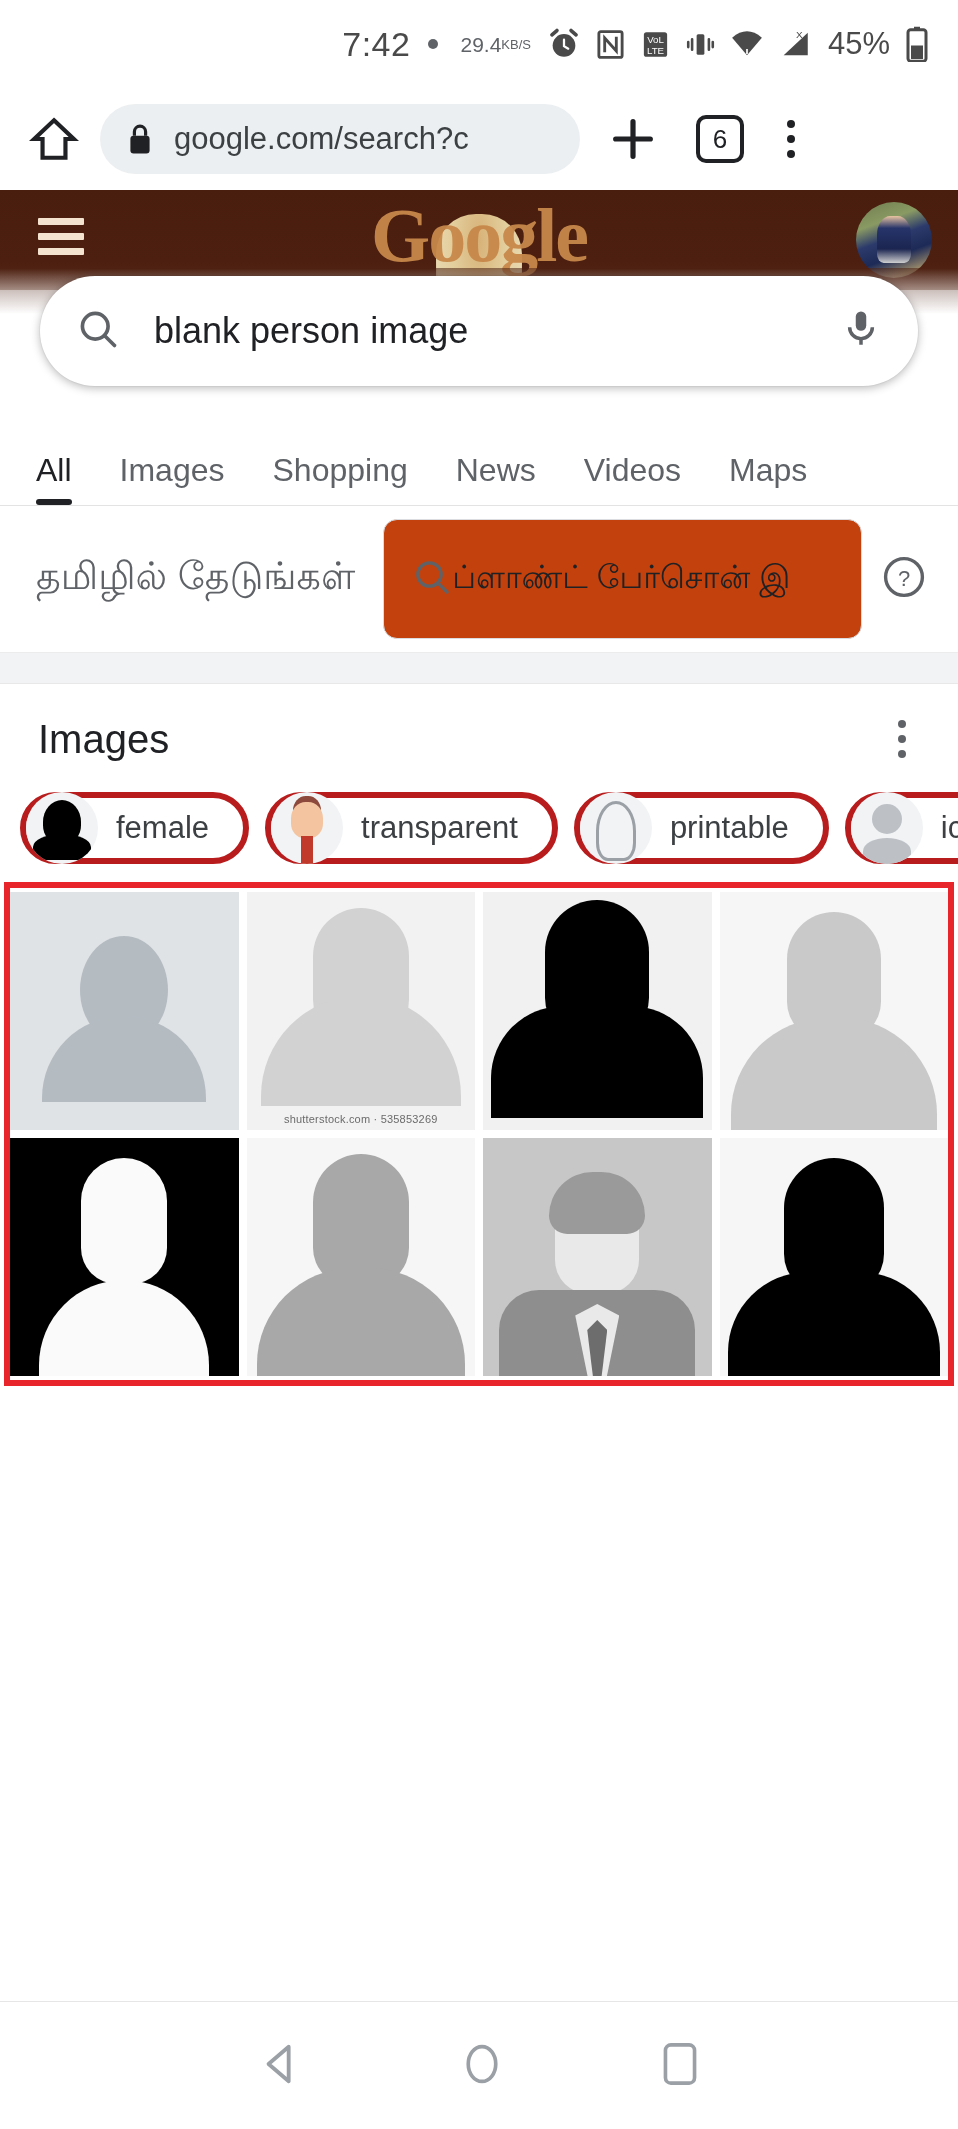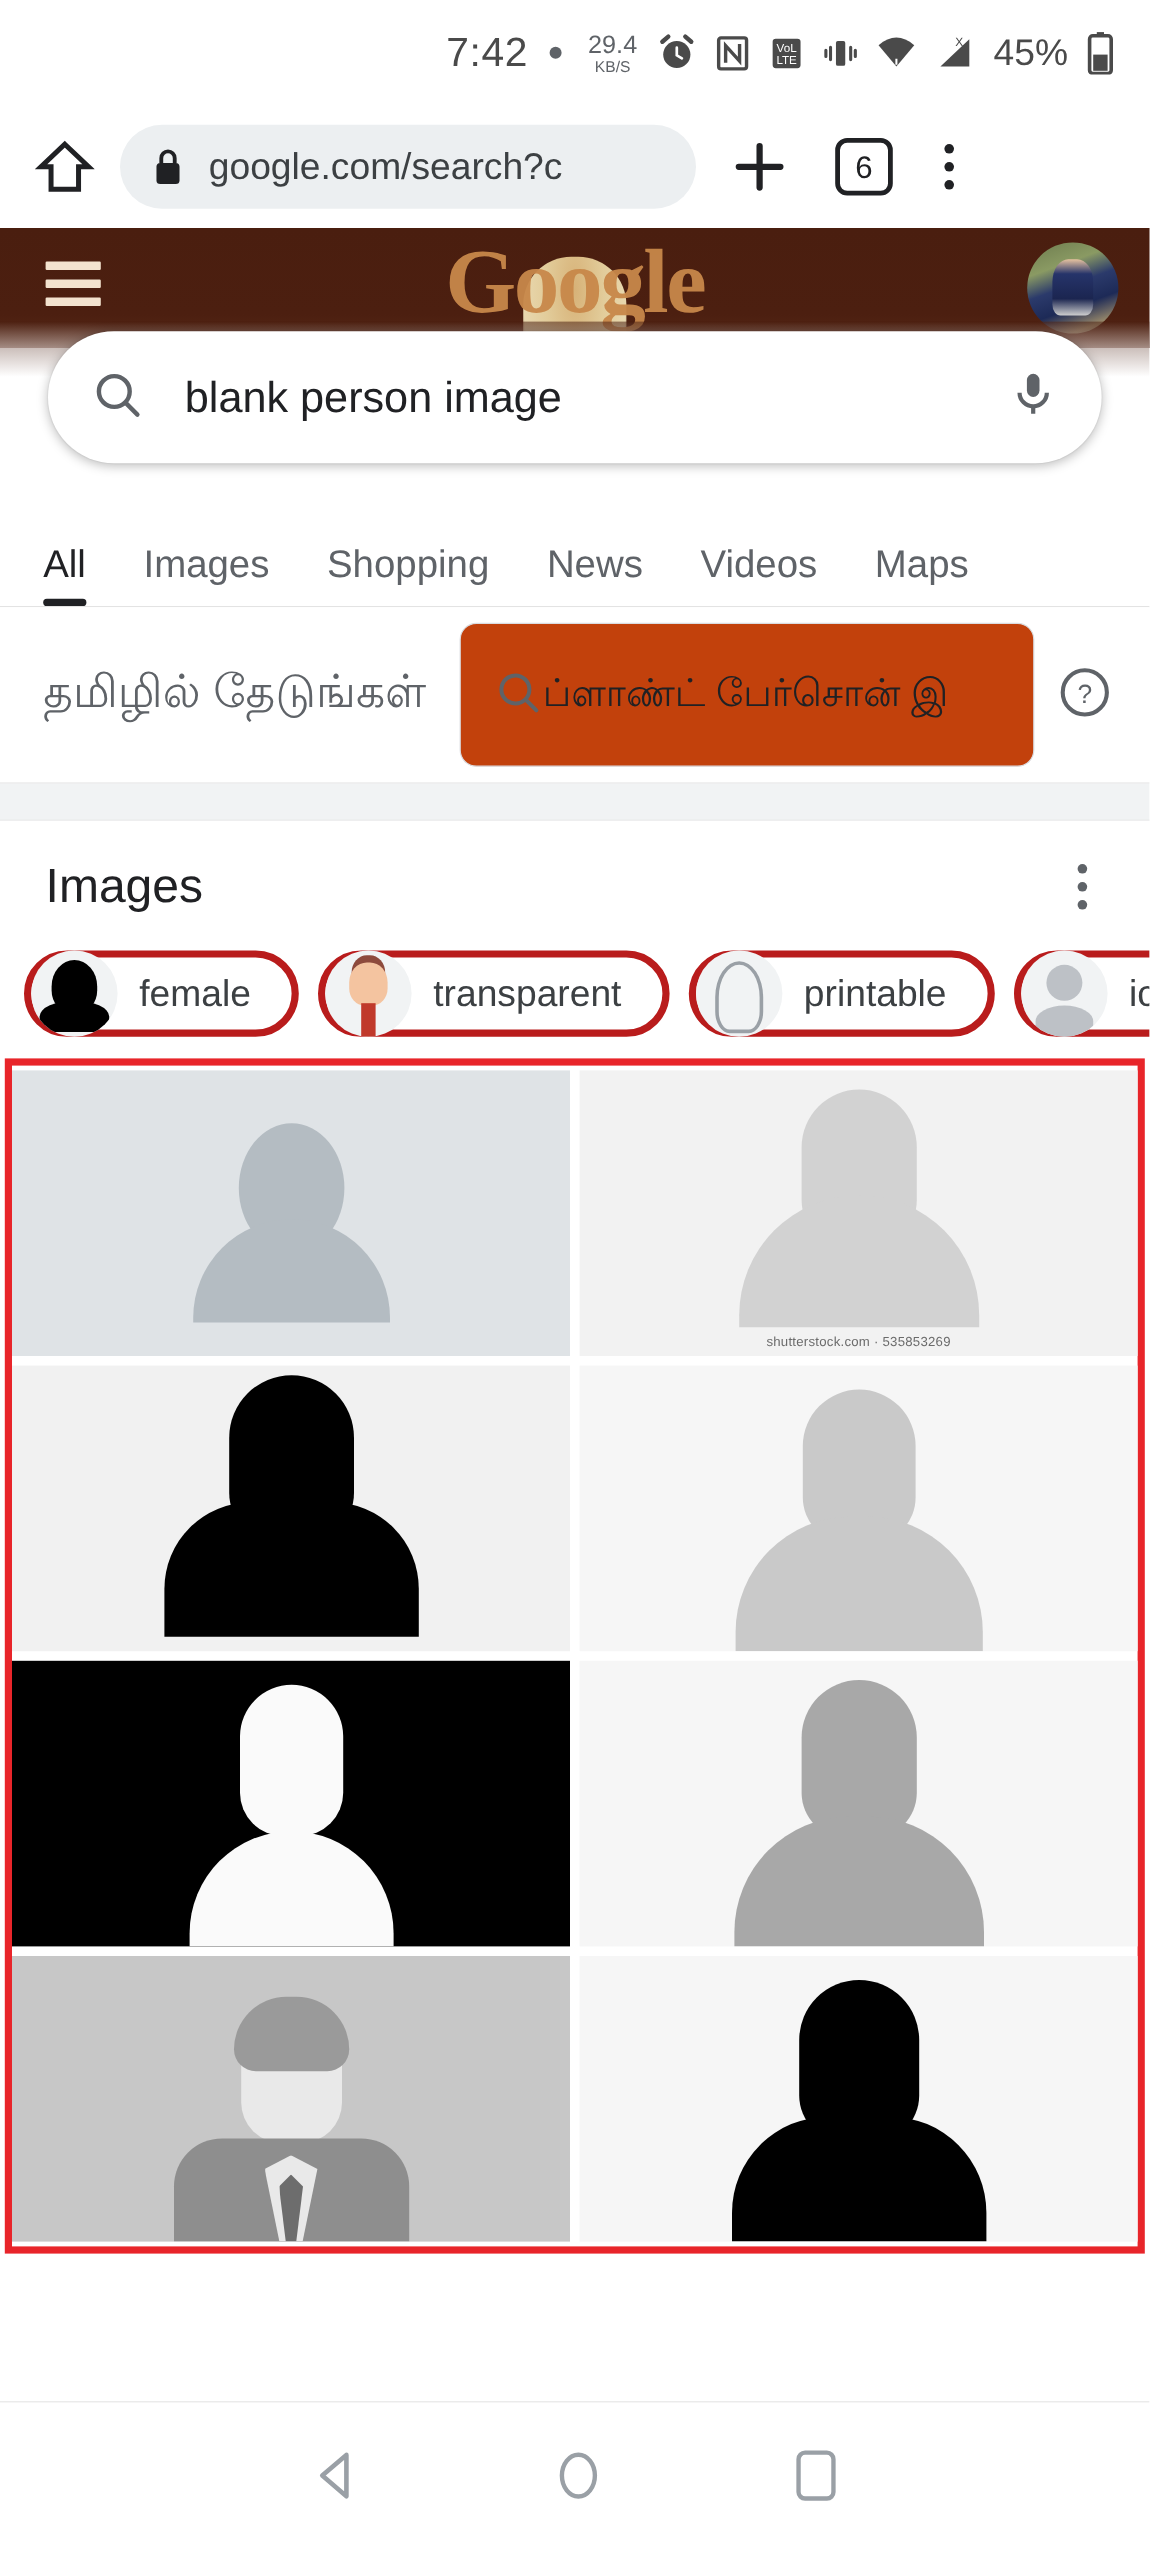--- a/index.html
+++ b/index.html
@@ -13,21 +13,21 @@
 
   
   .statusbar {
     height: 88px; width: 100%;
     display: flex; align-items: center; justify-content: flex-end;
     padding-right: 28px; gap: 14px;
     color: #5f6368; background:#fff;
   }
   .sb-time { font-size: 34px; color:#4a4a4a; letter-spacing:0.5px; margin-right:4px;}
   .sb-dot { width: 10px; height: 10px; border-radius:50%; background:#5f6368; margin-right:8px;}
-  .sb-net { display:flex; flex-direction:column; align-items:center; line-height:1; margin-right:2px;}
+  .sb-net { display:flex; flex-direction:row; align-items:center; line-height:1; margin-right:2px;}
   .sb-net .n1 { font-size:21px; color:#5f6368; }
   .sb-net .n2 { font-size:13px; color:#5f6368; margin-top:1px;}
   .sb-ico { display:flex; align-items:center; justify-content:center; }
   .sb-pct { font-size:31px; color:#4a4a4a; margin-left:2px;}
 
   
   .browserbar {
     height: 102px; display:flex; align-items:center; background:#fff;
     padding: 0 26px; gap: 0;
   }
@@ -177,21 +177,21 @@
     content:""; position:absolute; left:50%; top:12px; transform:translateX(-50%);
     width:30px; height:30px; border-radius:50%; background:#bdc1c6;
   }
   .th-icon::before {
     content:""; position:absolute; left:50%; bottom:0; transform:translateX(-50%);
     width:48px; height:26px; border-radius:50% 50% 0 0; background:#bdc1c6;
   }
 
   
   .gridbox { border: 6px solid #e8252a; margin: 0 4px; background:#fff; padding: 4px 0 4px 0;}
-  .grid { display:grid; grid-template-columns: repeat(2, 1fr); gap: 8px; }
+  .grid { display:grid; grid-template-columns: repeat(4, 1fr); gap: 8px; }
   .cell { position:relative; width:100%; height: 238px; overflow:hidden; }
   .wm {
     position:absolute; left:0; right:0; bottom:5px; text-align:center;
     font-size:11px; color:#6b6b6b; letter-spacing:0.2px; font-family:"Liberation Sans", sans-serif;
   }
 
   
   .navbar {
     position:absolute; bottom:0; left:0; right:0; height:128px; background:#fff;
     border-top:1px solid #e6e6e6;

